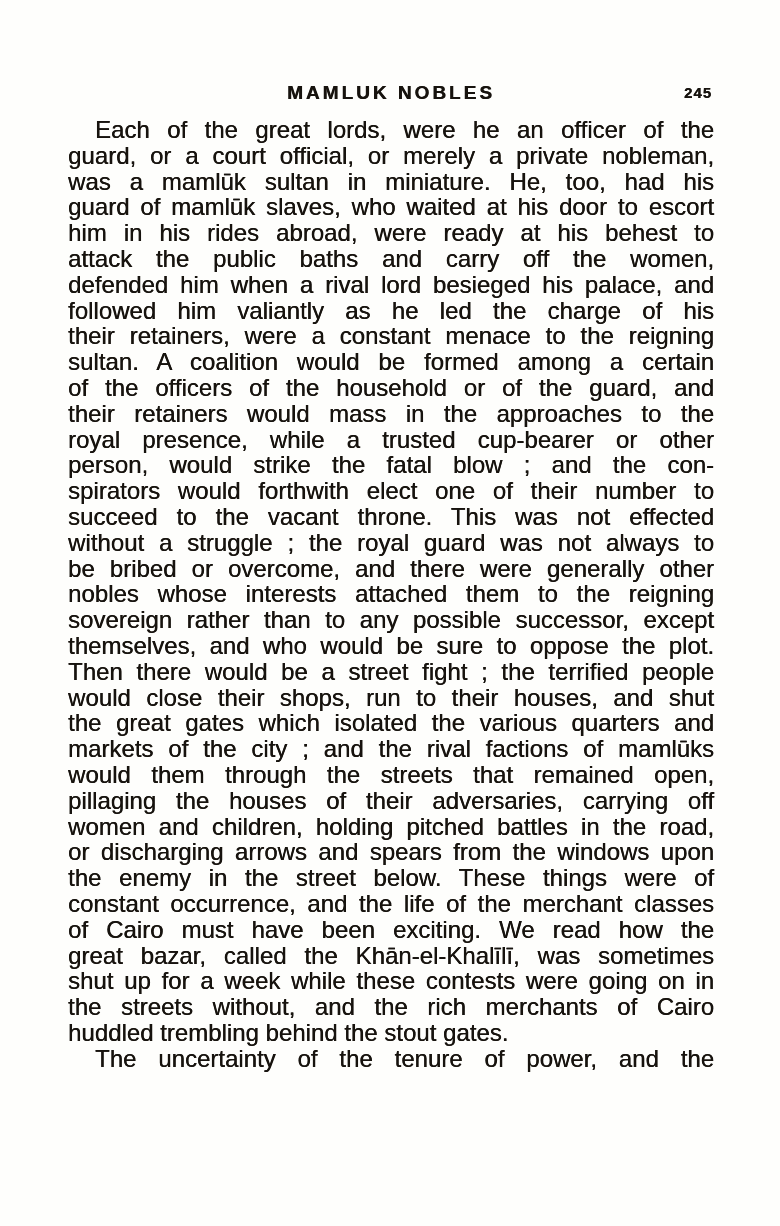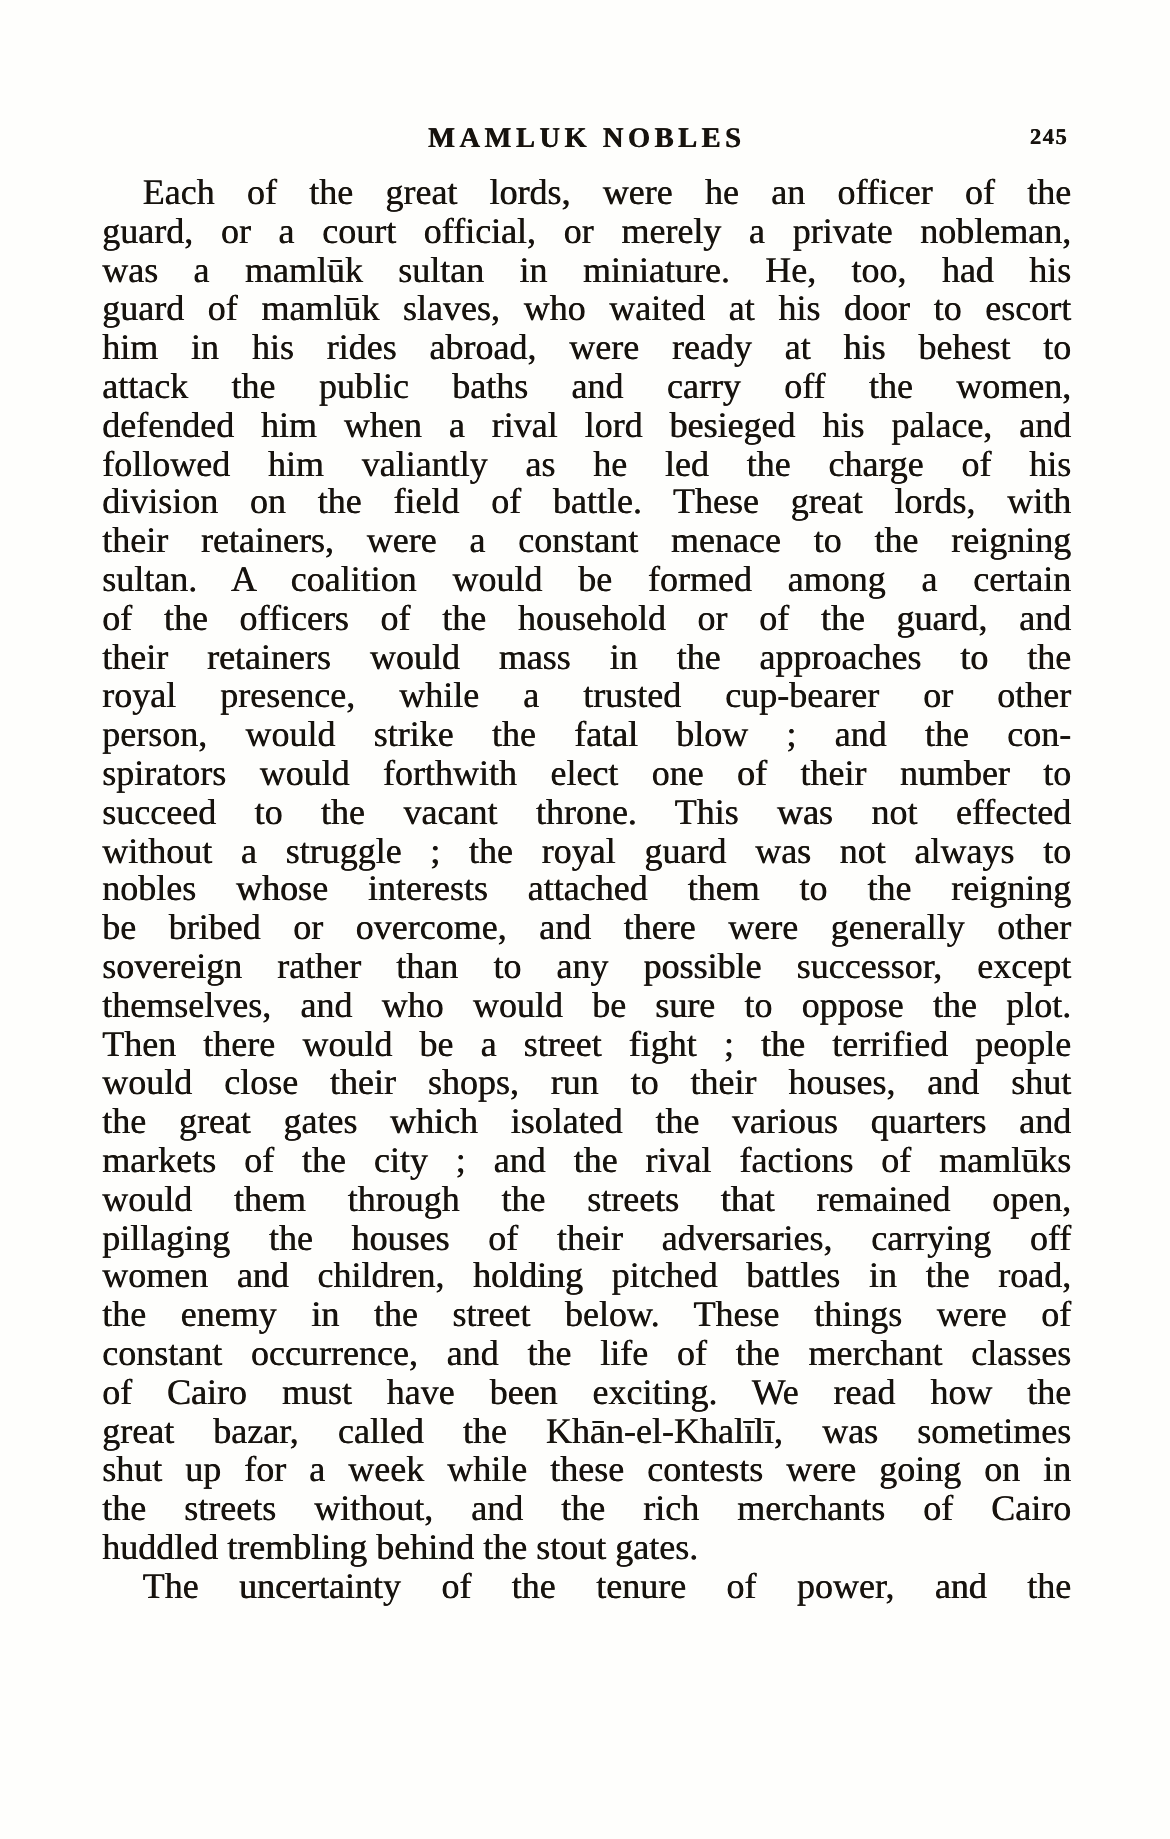--- a/index.html
+++ b/index.html
@@ -1,21 +1,21 @@
 <!DOCTYPE html>
 <html><head>
 <meta charset="utf-8">
 <style>
   html, body { margin: 0; padding: 0; background: #ffffff; }
   .page {
     position: relative;
     width: 780px;
     height: 1226px;
     background: #fefefc;
-    font-family: Liberation Serif, serif;
+    font-family: Liberation Sans, sans-serif;
     overflow: hidden;
   }
   .running-head {
     position: absolute;
     top: 82px;
     left: 68px;
     width: 646px;
     height: 24px;
   }
   .head-title {
@@ -65,41 +65,41 @@
   <div class="text-block">
 
   <div class="line indent">Each of the great lords, were he an officer of the</div>
       <div class="line">guard, or a court official, or merely a private nobleman,</div>
       <div class="line">was a mamlūk sultan in miniature.  He, too, had his</div>
       <div class="line">guard of mamlūk slaves, who waited at his door to escort</div>
       <div class="line">him in his rides abroad, were ready at his behest to</div>
       <div class="line">attack the public baths and carry off the women,</div>
       <div class="line">defended him when a rival lord besieged his palace, and</div>
       <div class="line">followed him valiantly as he led the charge of his</div>
-      <div class="line">division on the field of battle.  These great lords, with</div>
       <div class="line">their retainers, were a constant menace to the reigning</div>
       <div class="line">sultan.  A coalition would be formed among a certain</div>
       <div class="line">of the officers of the household or of the guard, and</div>
       <div class="line">their retainers would mass in the approaches to the</div>
       <div class="line">royal presence, while a trusted cup-bearer or other</div>
       <div class="line">person, would strike the fatal blow ; and the con-</div>
       <div class="line">spirators would forthwith elect one of their number to</div>
       <div class="line">succeed to the vacant throne.  This was not effected</div>
       <div class="line">without a struggle ; the royal guard was not always to</div>
+      <div class="line">be bribed or overcome, and there were generally other</div>
       <div class="line">nobles whose interests attached them to the reigning</div>
-      <div class="line">be bribed or overcome, and there were generally other</div>
       <div class="line">sovereign rather than to any possible successor, except</div>
       <div class="line">themselves, and who would be sure to oppose the plot.</div>
       <div class="line">Then there would be a street fight ; the terrified people</div>
       <div class="line">would close their shops, run to their houses, and shut</div>
       <div class="line">the great gates which isolated the various quarters and</div>
       <div class="line">markets of the city ; and the rival factions of mamlūks</div>
       <div class="line">would them through the streets that remained open,</div>
       <div class="line">pillaging the houses of their adversaries, carrying off</div>
       <div class="line">women and children, holding pitched battles in the road,</div>
+      <div class="line">or discharging arrows and spears from the windows upon</div>
       <div class="line">the enemy in the street below.  These things were of</div>
       <div class="line">constant occurrence, and the life of the merchant classes</div>
       <div class="line">of Cairo must have been exciting.  We read how the</div>
       <div class="line">great bazar, called the Khān-el-Khalīlī, was sometimes</div>
       <div class="line">shut up for a week while these contests were going on in</div>
       <div class="line">the streets without, and the rich merchants of Cairo</div>
       <div class="line no-justify">huddled trembling behind the stout gates.</div>
       <div class="line indent">The uncertainty of the tenure of power, and the</div>
     </div>
 </div>

